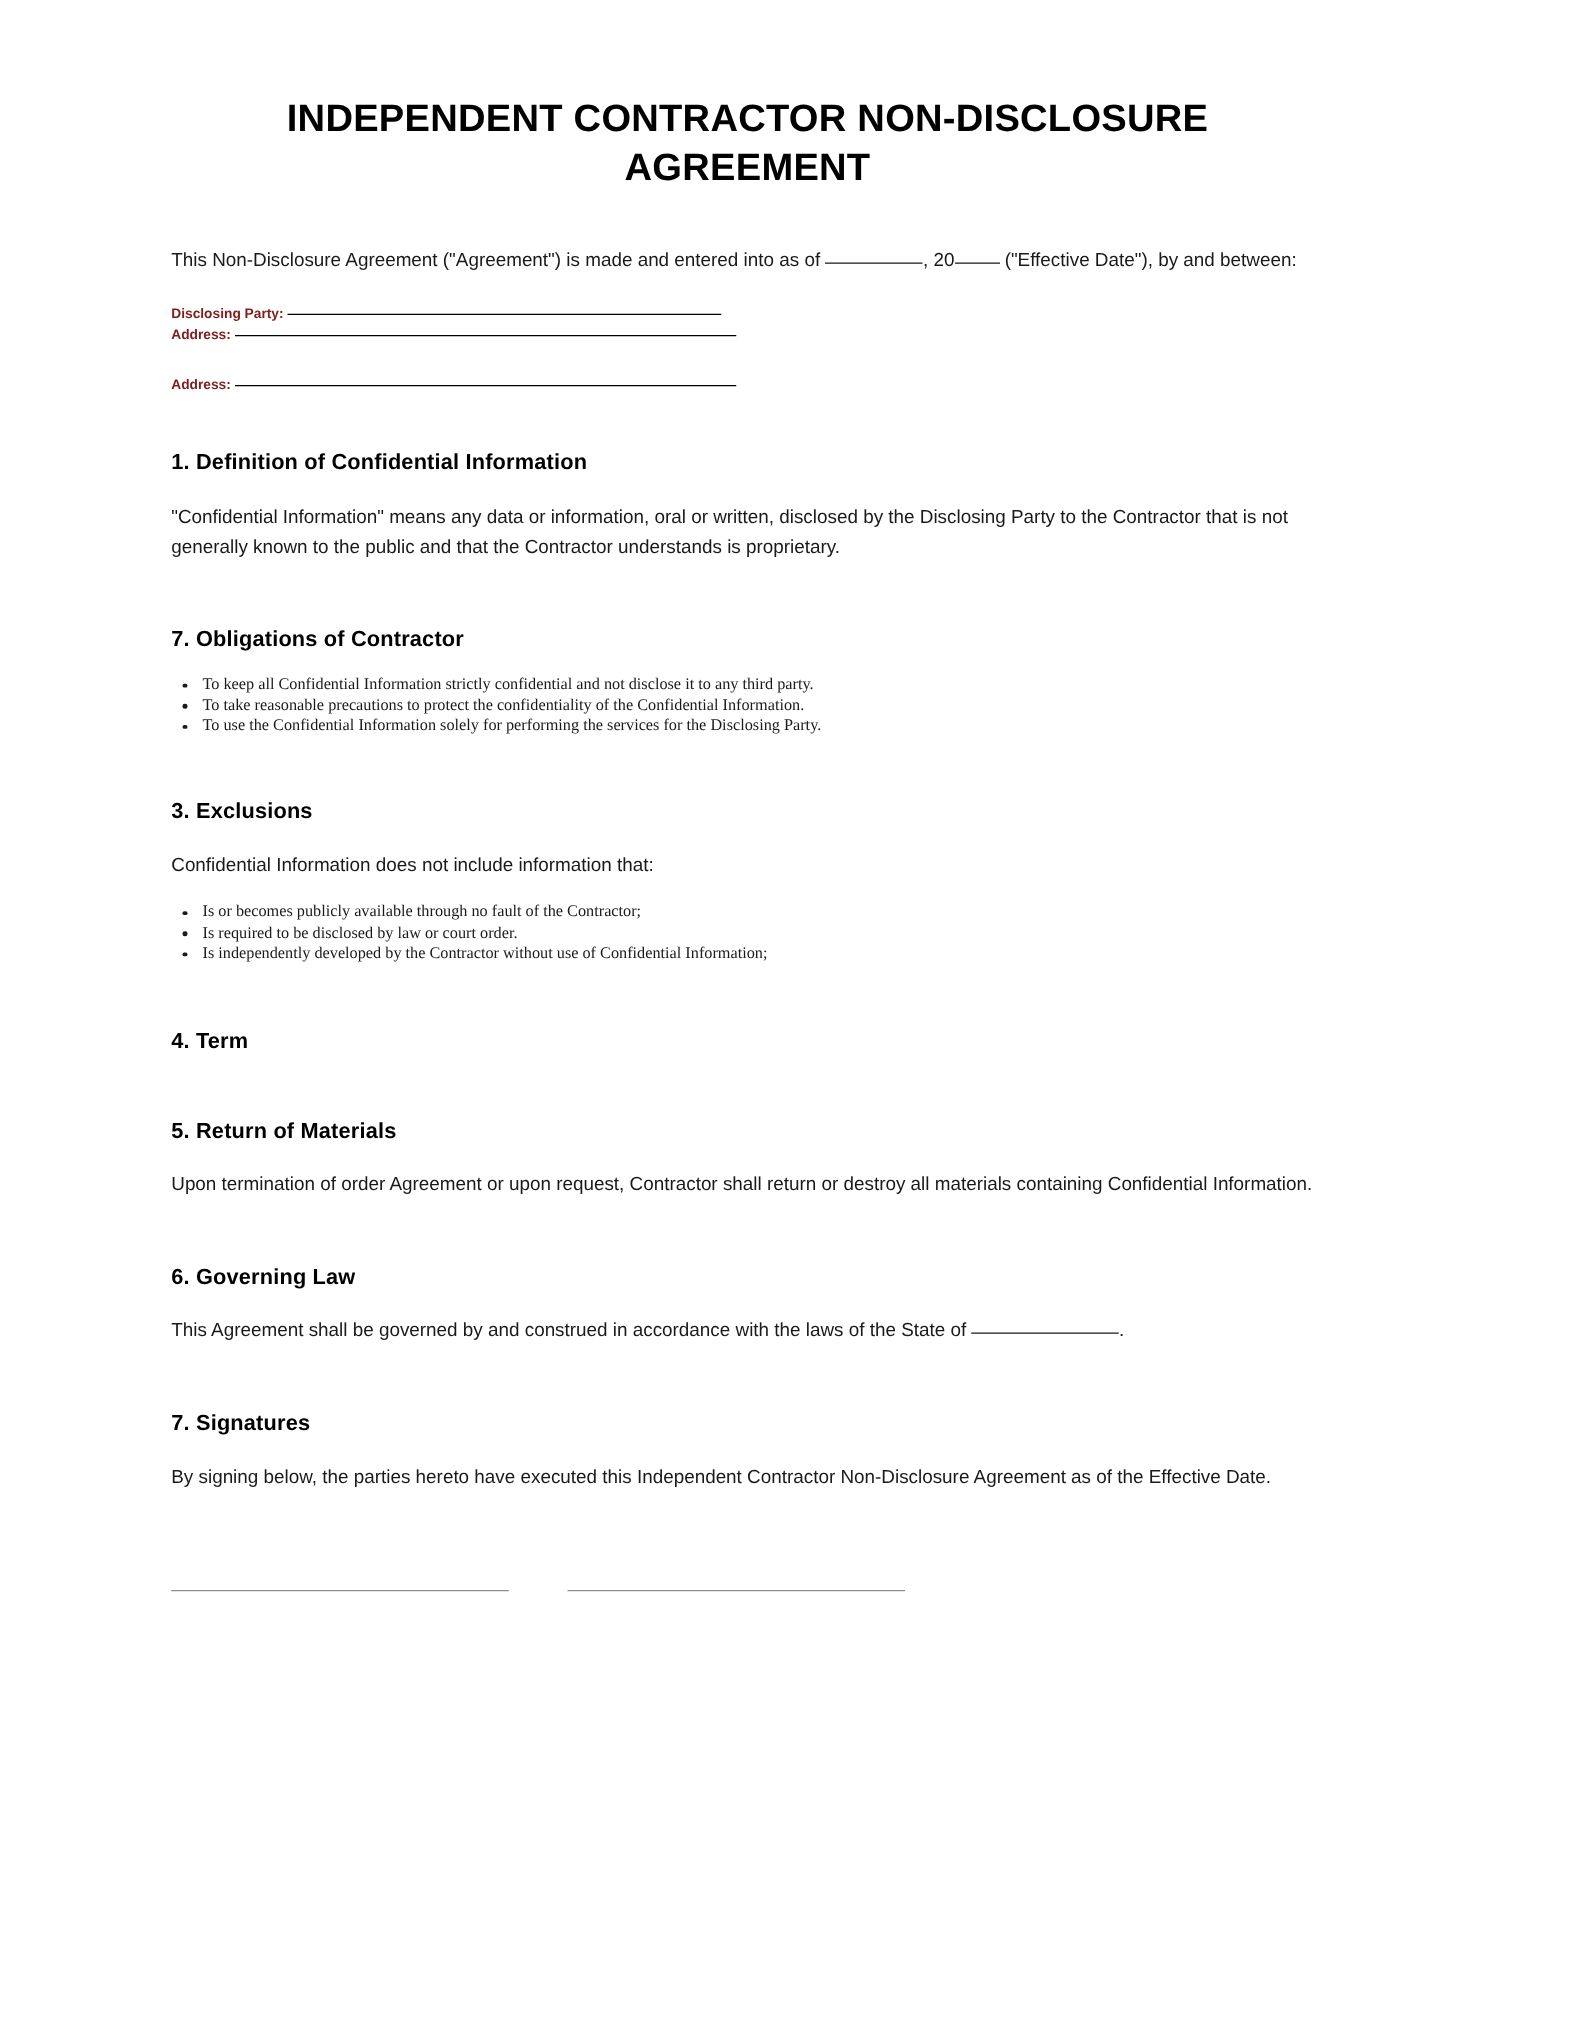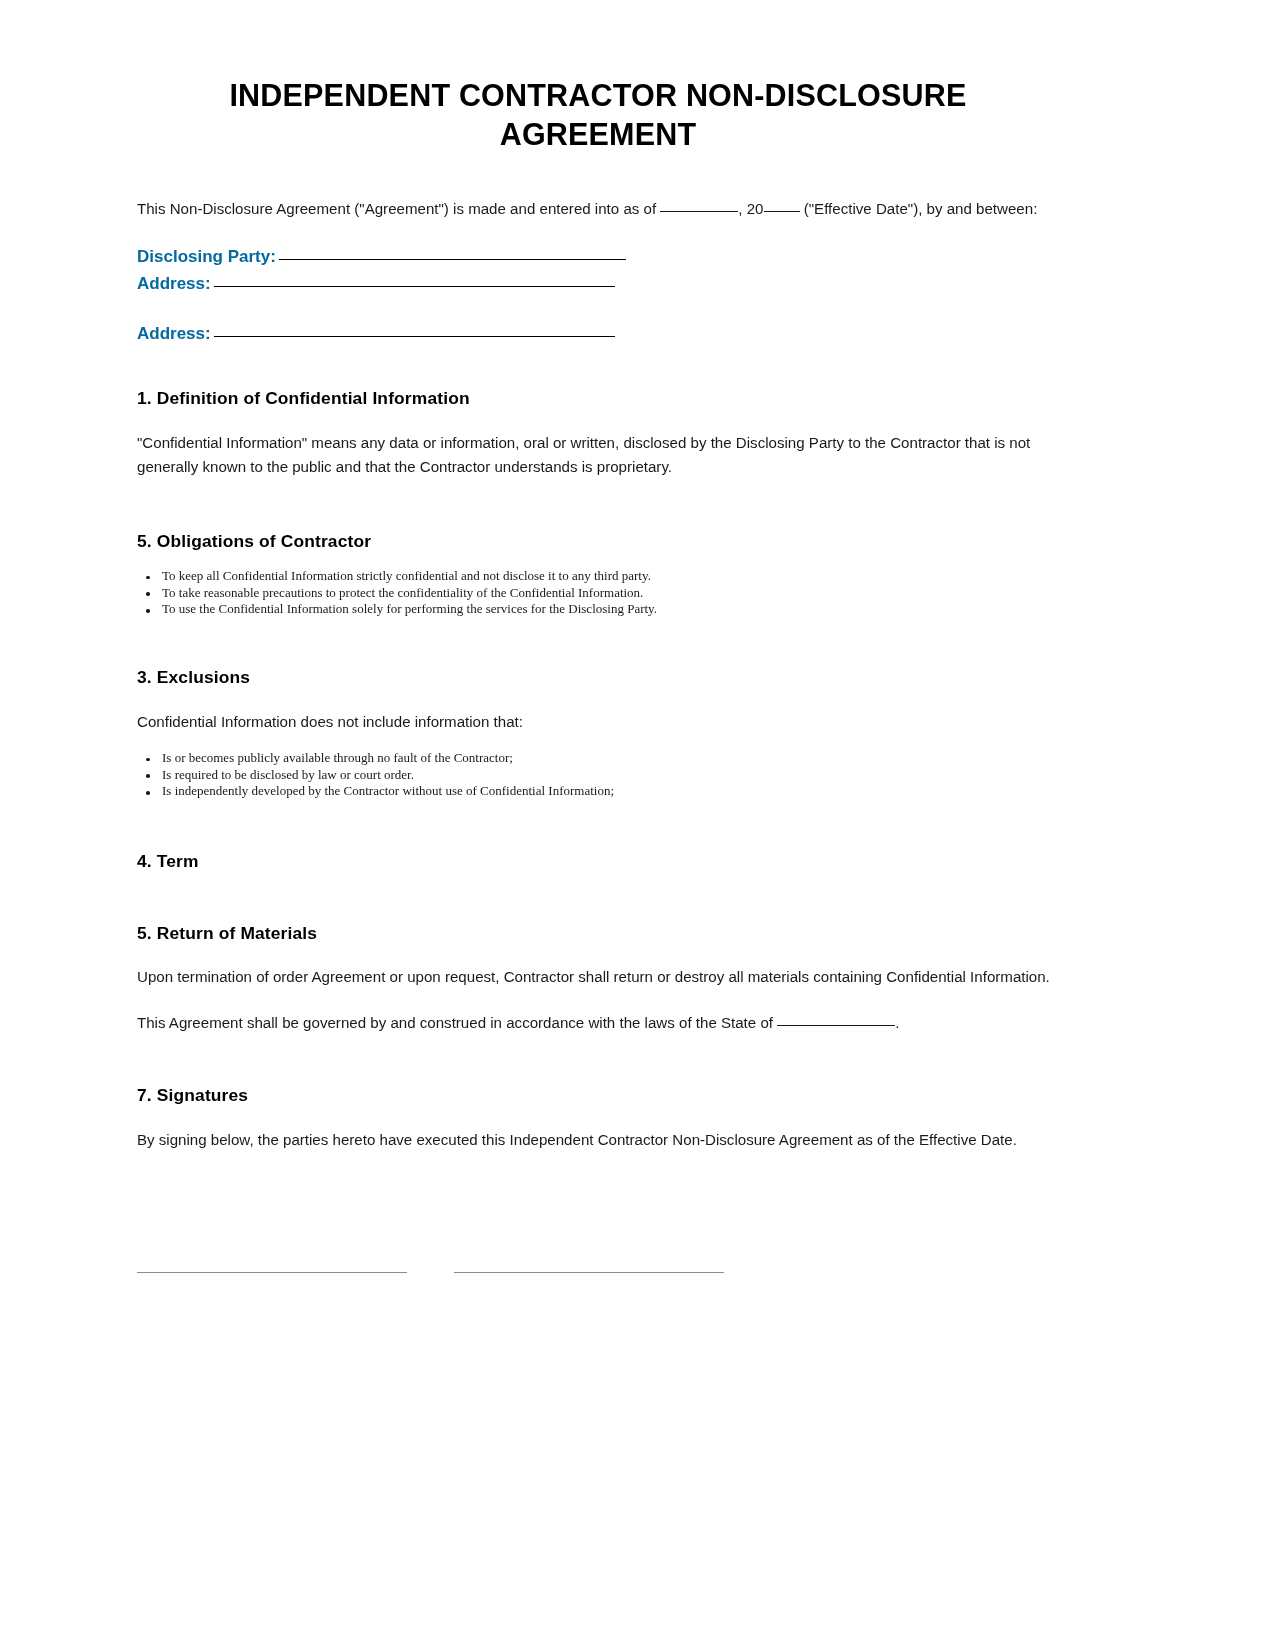--- a/index.html
+++ b/index.html
@@ -49,24 +49,24 @@
     line-height: 1.62;
     color: #1a1a1a;
   }
 
   
   .party-block {
     margin: 0;
     padding-top: 21px;
   }
   .party-line {
-    font-size: 17px;
+    font-size: 11px;
     font-weight: bold;
     line-height: 1.62;
-    color: #0369a1;
+    color: #7f1d1d;
     white-space: nowrap;
   }
   .party-gap {
     height: 22px;
   }
   .blank-rule {
     display: inline-block;
     border-bottom: 1.6px solid #000;
     vertical-align: 2px;
     margin-left: 3px;
@@ -174,40 +174,41 @@
       </div>
       <div class="party-gap"></div>
       <div class="party-line">
         <span>Address:</span><span class="blank-rule rule-w4"></span>
       </div>
     </div>
 
     <h2 class="section-heading sec-1-h">1. Definition of Confidential Information</h2>
     <p class="body-text">"Confidential Information" means any data or information, oral or written, disclosed by the Disclosing Party to the Contractor that is not generally known to the public and that the Contractor understands is proprietary.</p>
 
-    <h2 class="section-heading sec-2-h">5. Obligations of Contractor</h2>
+    <h2 class="section-heading sec-2-h">7. Obligations of Contractor</h2>
     <ul class="bullets">
       <li>To keep all Confidential Information strictly confidential and not disclose it to any third party.</li>
       <li>To take reasonable precautions to protect the confidentiality of the Confidential Information.</li>
       <li>To use the Confidential Information solely for performing the services for the Disclosing Party.</li>
     </ul>
 
     <h2 class="section-heading sec-3-h">3. Exclusions</h2>
     <p class="body-text">Confidential Information does not include information that:</p>
     <ul class="bullets">
       <li>Is or becomes publicly available through no fault of the Contractor;</li>
       <li>Is required to be disclosed by law or court order.</li>
       <li>Is independently developed by the Contractor without use of Confidential Information;</li>
     </ul>
 
     <h2 class="section-heading sec-4-h">4. Term</h2>
 
     <h2 class="section-heading sec-5-h">5. Return of Materials</h2>
     <p class="body-text">Upon termination of order Agreement or upon request, Contractor shall return or destroy all materials containing Confidential Information.</p>
 
+    <h2 class="section-heading sec-6-h">6. Governing Law</h2>
     <p class="body-text">
       <span>This Agreement shall be governed by and construed in accordance with the laws of the State of </span><span class="inline-blank blank-state"></span><span>.</span>
     </p>
 
     <h2 class="section-heading sec-7-h">7. Signatures</h2>
     <p class="body-text">By signing below, the parties hereto have executed this Independent Contractor Non-Disclosure Agreement as of the Effective Date.</p>
 
   </div>
 
   <div class="sig-area">

